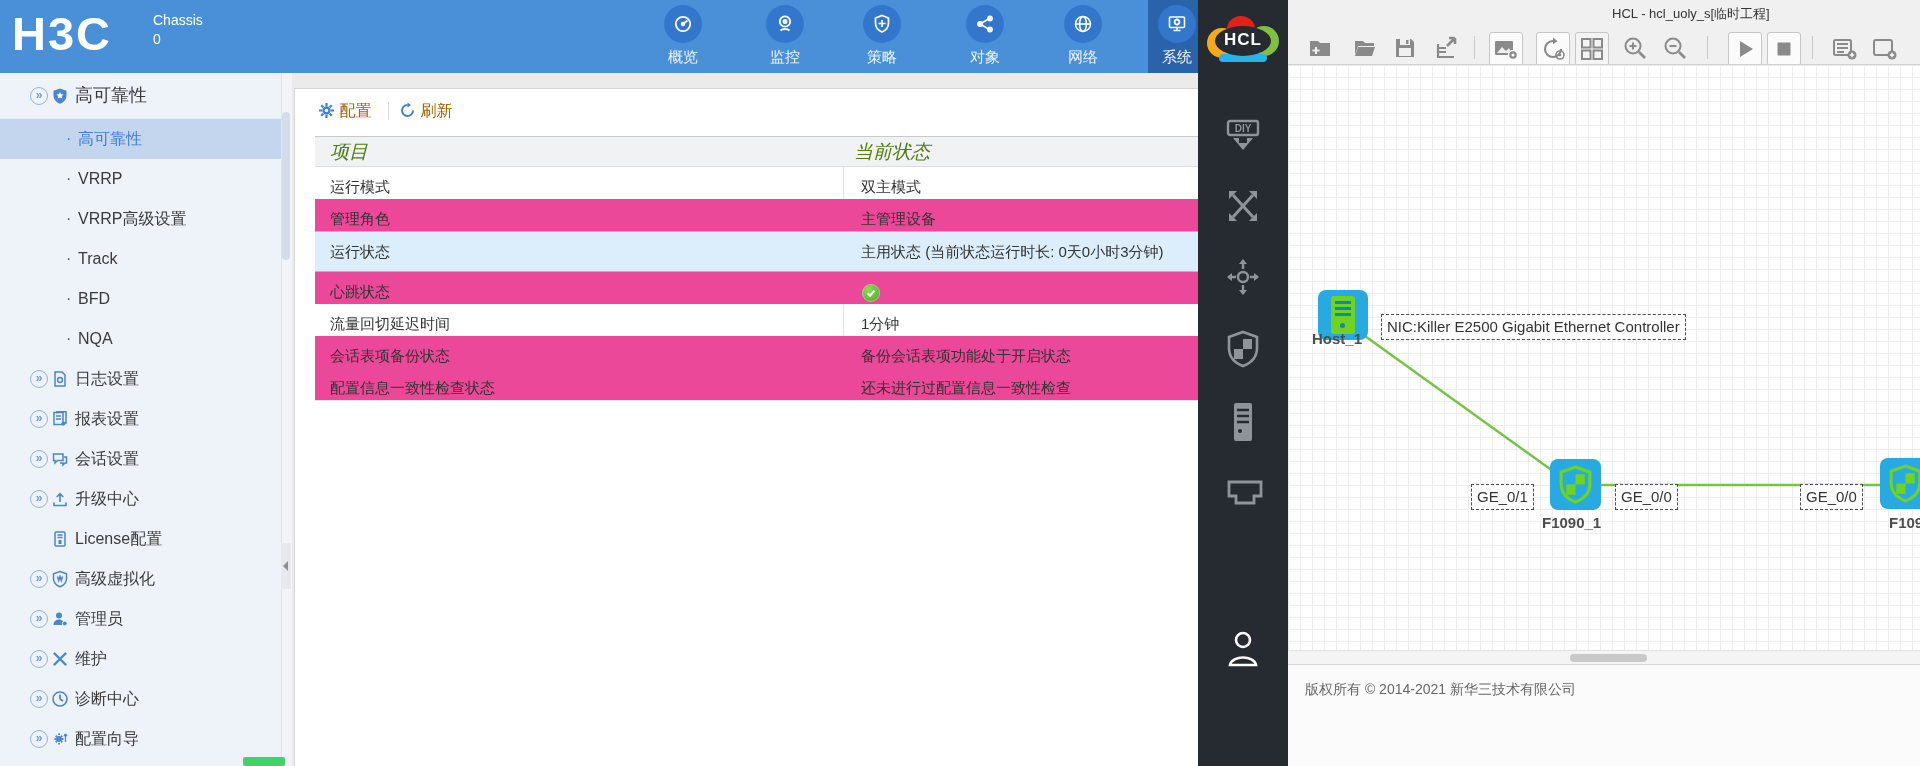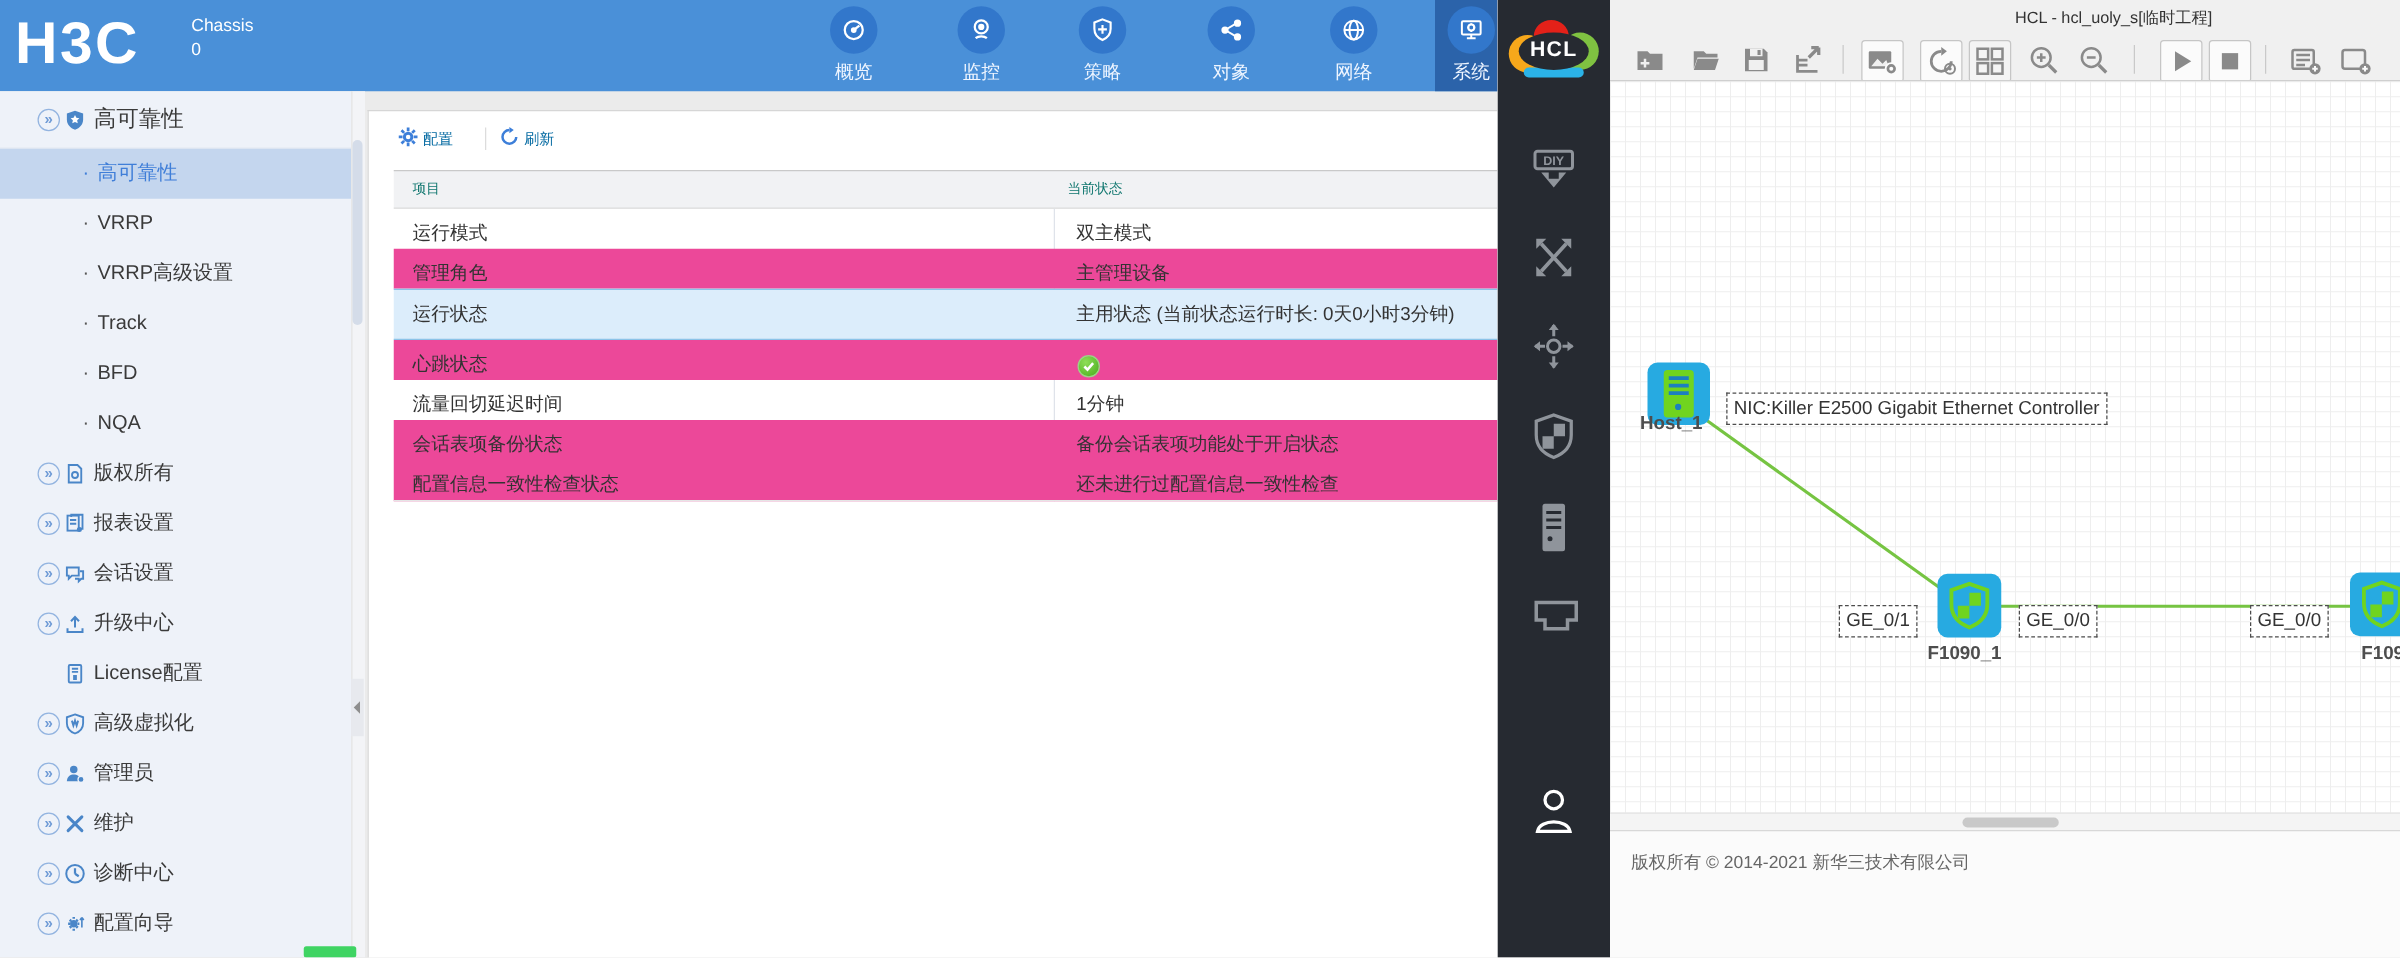--- a/index.html
+++ b/index.html
@@ -31,26 +31,26 @@
   .sb-ico svg{display:block;}
   
   #sb-scroll{left:281px;top:73px;width:10px;height:693px;background:#f3f4f7;border-left:1px solid #e3e3e3;}
   #sb-thumb{left:282px;top:112px;width:8px;height:148px;background:#d4dce9;border-radius:4px;}
   #sb-collapse{left:281px;top:543px;width:10px;height:46px;background:#e7e9ee;}
   #sb-collapse .tri{position:absolute;left:2px;top:18px;width:0;height:0;border-top:5px solid transparent;
         border-bottom:5px solid transparent;border-right:5px solid #8e8e8e;}
   #green-bar{left:243px;top:757px;width:42px;height:9px;background:#3fd463;border-radius:2px;}
   
   #panel{left:294px;top:88px;width:904px;height:678px;background:#fff;border:1px solid #d6d6d6;border-right:none;}
-  .tbtn{position:absolute;top:12px;height:22px;font-size:12px;color:#0369a1;cursor:pointer;}
+  .tbtn{position:absolute;top:12px;height:22px;font-size:16px;color:#a16207;cursor:pointer;}
   .tb-sep{position:absolute;left:93px;top:13px;width:1px;height:18px;background:#dcdcdc;}
   
   #cfg-table{position:absolute;left:20px;top:47px;width:884px;}
   .thead{position:relative;height:29px;background:#f1f2f4;border-top:1px solid #c9c9c9;border-bottom:1px solid #dcdcdc;
-         font-size:11px;color:#0f766e;line-height:29px;}
+         font-size:19px;color:#4d7c0f;line-height:29px;font-style:italic;}
   .th1{position:absolute;left:15px;}
   .th2{position:absolute;left:539px;}
   .trow{position:relative;height:32px;line-height:40px;font-size:15px;color:#333;white-space:nowrap;}
   .trow.alt{background:#ec4899;}
   .trow.hl{background:#dcedfb;border-top:1px solid #8cc3e8;border-bottom:1px solid #8cc3e8;height:39px;line-height:39px;}
   .td1{position:absolute;left:15px;}
   .td2{position:absolute;left:546px;}
   #col-divider{position:absolute;left:528px;top:0;bottom:0;width:1px;background:#dfe3ea;}
   .green-check{position:absolute;left:547px;top:12px;width:16px;height:16px;border-radius:50%;
         background:radial-gradient(circle at 35% 30%,#8ede57,#46ab1c);border:1px solid #9bd487;}
@@ -196,21 +196,21 @@
       <span class="lbl">NQA</span>
     </div>
     <div class="sb-item">
       <span class="chev">»</span>
       <span class="sb-ico">
         <svg width="18" height="18" viewBox="0 0 18 18" fill="none" stroke="#4a86c8" stroke-width="1.5">
           <path d="M4 2 H11 L14 5 V16 H4 Z"></path>
             <circle cx="9" cy="10" r="2.4"></circle>
           </svg>
         </span>
-      <span class="lbl">版权所有</span>
+      <span class="lbl">日志设置</span>
     </div>
     <div class="sb-item">
       <span class="chev">»</span>
       <span class="sb-ico">
         <svg width="18" height="18" viewBox="0 0 18 18" fill="none" stroke="#4a86c8" stroke-width="1.5">
           <rect x="3" y="2.5" width="9" height="12"></rect>
             <path d="M6 3.5 V1.8 H15 V13 H13"></path>
             <path d="M5 6 h5 M5 9 h5"></path>
           <circle cx="12.5" cy="13.5" r="2" fill="#4a86c8" stroke="none"></circle>
           </svg>

